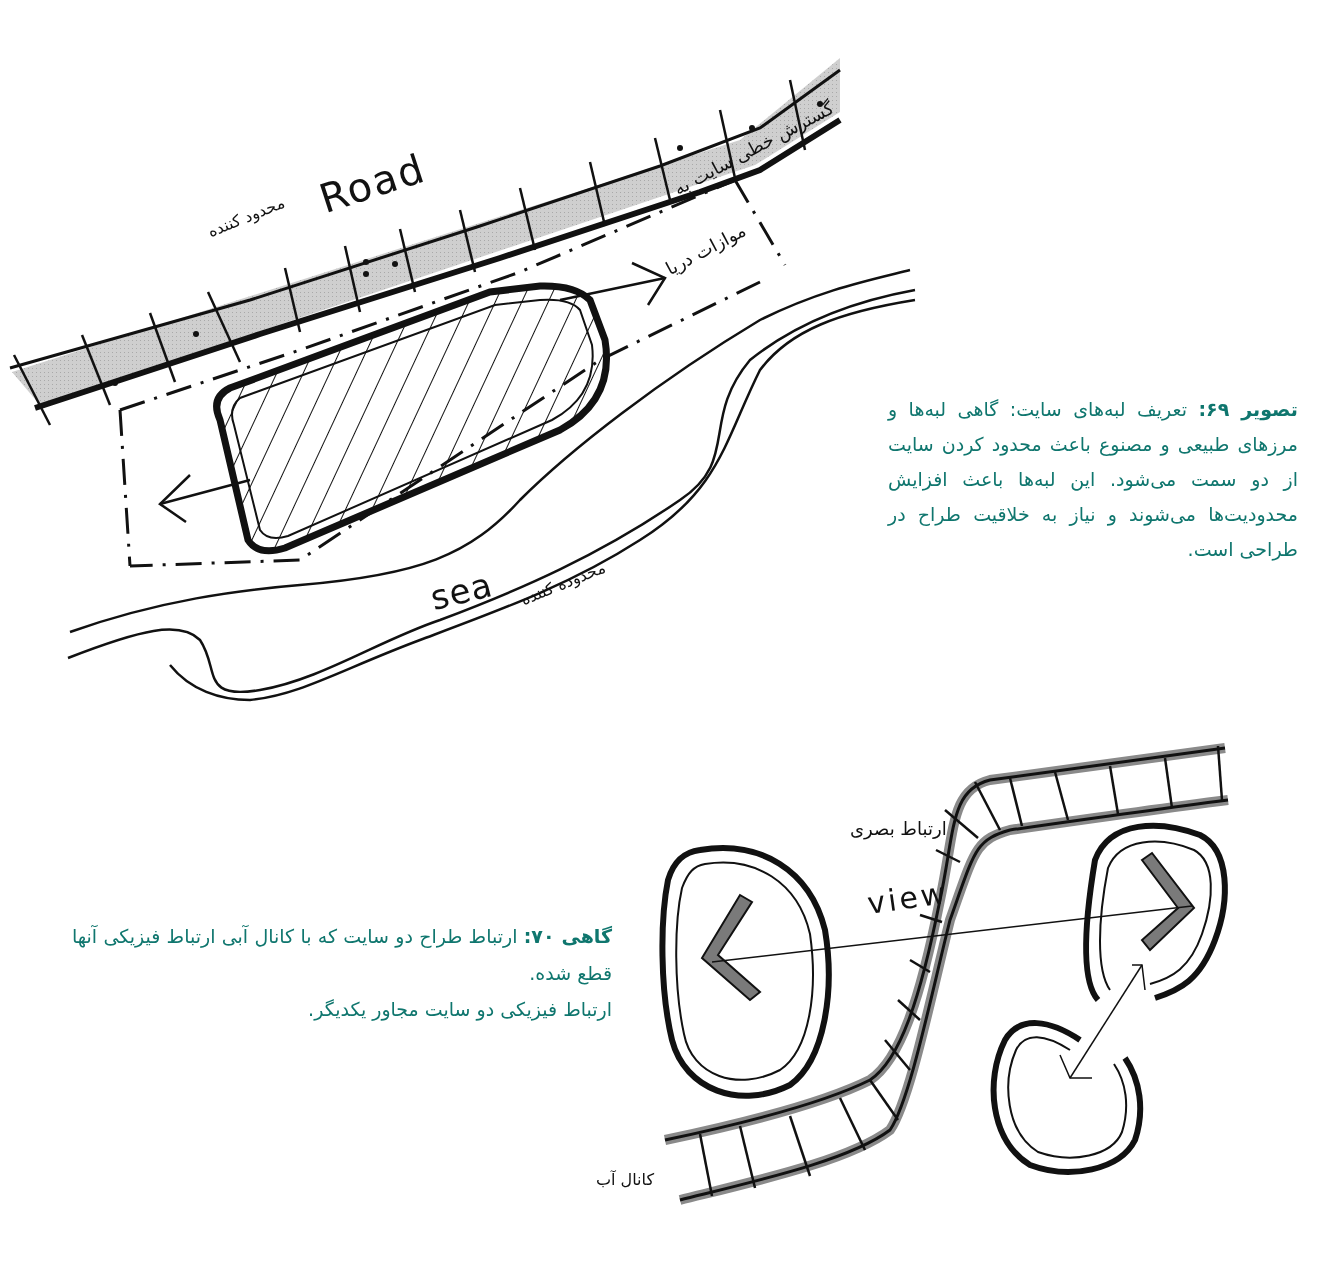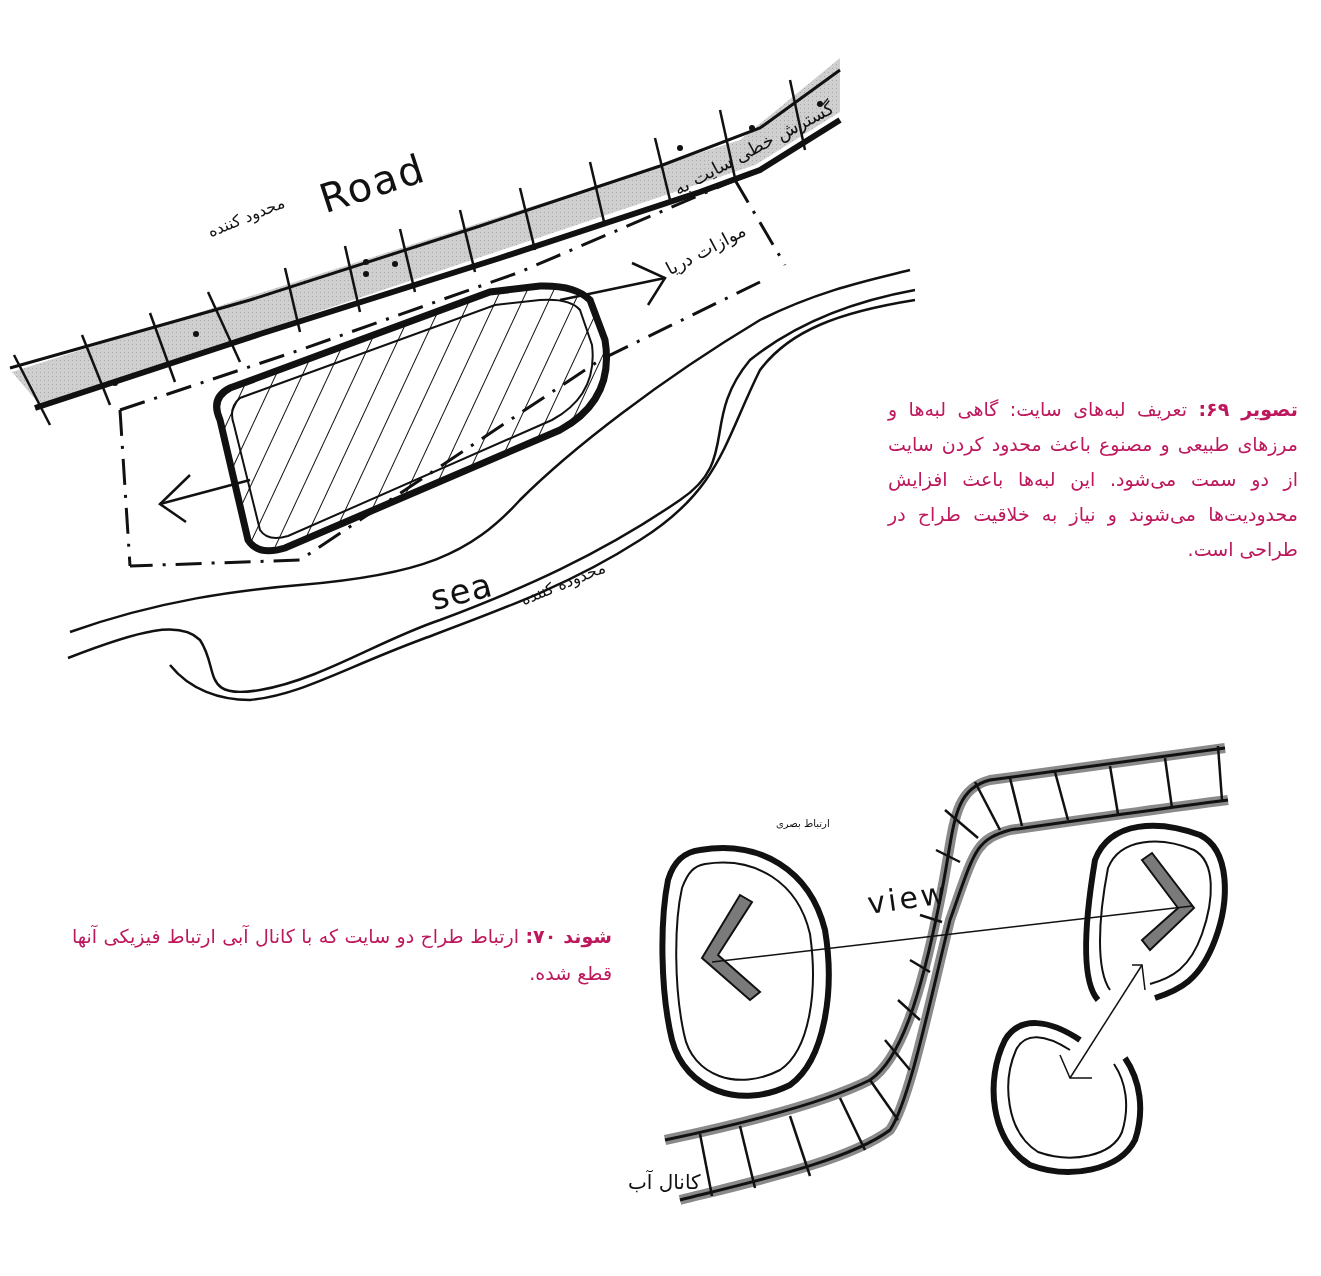--- a/index.html
+++ b/index.html
@@ -1,21 +1,21 @@
 <!DOCTYPE html>
 <html><head>
 <meta charset="utf-8">
 <style>
   html, body { margin: 0; padding: 0; background: #ffffff; }
   body { width: 1321px; height: 1276px; position: relative; overflow: hidden;
          font-family: "DejaVu Sans", sans-serif; color: #111; }
   .page { position: absolute; left: 0; top: 0; width: 1321px; height: 1276px; }
   svg.sketch { position: absolute; left: 0; top: 0; }
   .caption { position: absolute; direction: rtl; text-align: justify;
-             font-family: "DejaVu Sans", sans-serif; font-size: 19px; line-height: 35px; color: #be185d; }
+             font-family: "DejaVu Sans", sans-serif; font-size: 19px; line-height: 35px; color: #0f766e; }
   .caption .fig-label { font-weight: bold; }
   .caption p { margin: 0; }
   .cap69 { left: 888px; top: 392px; width: 410px; text-align-last: right; }
   .cap70 { left: 72px; top: 918px; width: 540px; line-height: 36.5px; }
   .label { position: absolute; font-family: "DejaVu Sans", sans-serif; color: #111; white-space: nowrap; direction: rtl; }
   .hand { position: absolute; font-family: "DejaVu Sans", sans-serif; color: #111; white-space: nowrap; }
 </style>
 </head>
 <body>
 
@@ -155,24 +155,25 @@
     </g>
 
     <g stroke="#111" stroke-width="1.5" fill="none">
       <line x1="712" y1="962" x2="1192" y2="906"></line>
       <line x1="1142" y1="965" x2="1070" y2="1078"></line>
       <polyline points="1132,965 1142,965 1145,990"></polyline>
       <polyline points="1060,1055 1070,1078 1092,1078"></polyline>
     </g>
   </svg>
 
-  <div class="label" style="left:776px; top:818px; font-size:10px;">ارتباط بصری</div>
+  <div class="label" style="left:850px; top:818px; font-size:18px;">ارتباط بصری</div>
   <div class="hand" style="left:870px; top:886px; font-size:30px; transform: rotate(-8deg); transform-origin: left bottom; letter-spacing:3px;">view</div>
-  <div class="label" style="left:596px; top:1170px; font-size:20px;margin-left:32px;">کانال آب</div>
+  <div class="label" style="left:596px; top:1170px; font-size:16px;">کانال آب</div>
 
   <div class="caption cap70">
     <p>
-      <span class="fig-label">شوند ۷۰:</span>
+      <span class="fig-label">گاهی ۷۰:</span>
       <span>ارتباط طراح دو سایت که با کانال آبی ارتباط فیزیکی آنها قطع شده.</span>
     </p>
+    <p>ارتباط فیزیکی دو سایت مجاور یکدیگر.</p>
   </div>
 
 </div>
 
 </body></html>

